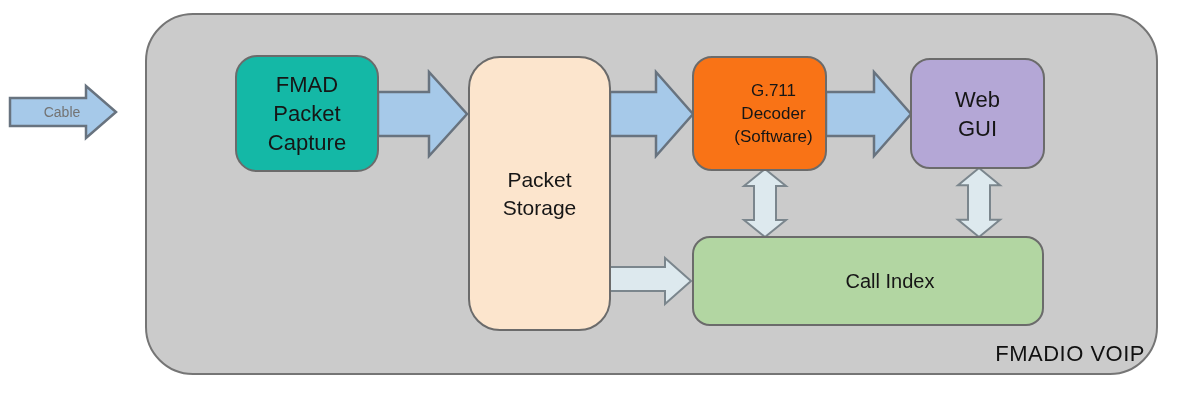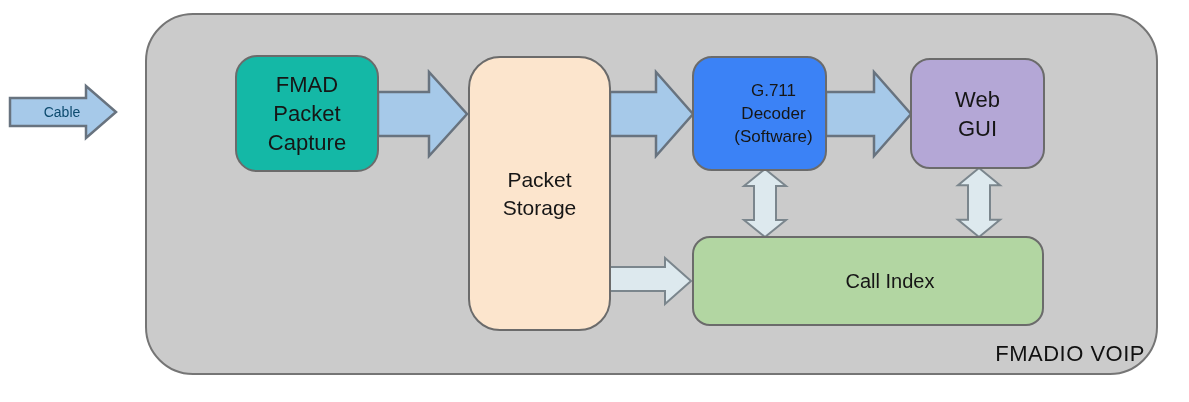--- a/index.html
+++ b/index.html
@@ -17,21 +17,21 @@
   }
   .node {
     border:2px solid #6b6b6b; display:flex; align-items:center; justify-content:center;
     text-align:center; z-index:3; white-space:pre-line; color:#161616;
   }
   .arrow-svg { position:absolute; z-index:2; overflow:visible; }
   .arrow-blue-poly { stroke:#68737f; stroke-width:2.5; stroke-linejoin:miter; }
   .arrow-pale-poly { stroke:#7b868d; stroke-width:2;   stroke-linejoin:miter; }
   .cable-label {
     z-index:4; display:flex; align-items:center; justify-content:center;
-    font-size:14px; color:#0c4a6e;padding-left:28px;
+    font-size:14px; color:#737373;padding-left:28px;
   }
   
   .n-netif   { left:115px; top:85px;  width:117px; height:54px;  border-radius:12px; font-size:15px; line-height:19px; z-index:4; }
   .n-fmad    { left:235px; top:55px;  width:144px; height:117px; border-radius:22px; font-size:22px; line-height:29px; }
   .n-storage { left:468px; top:56px;  width:143px; height:275px; border-radius:32px; font-size:21px; line-height:28px; }
   .n-g711    { left:692px; top:56px;  width:135px; height:115px; border-radius:20px; font-size:17px; line-height:23px; }
   .n-webgui  { left:910px; top:58px;  width:135px; height:111px; border-radius:20px; font-size:22px; line-height:29px; }
   .n-callidx { left:692px; top:236px; width:352px; height:90px;  border-radius:18px; font-size:20px;padding-left:44px; }
 </style>
 </head>
@@ -73,21 +73,21 @@
   </svg>
 
 
   <div class="abs node n-fmad" style="background-color: #14b8a6;">FMAD
 Packet
 Capture</div>
 
   <div class="abs node n-storage" style="background-color: rgb(252, 229, 205);">Packet
 Storage</div>
 
-  <div class="abs node n-g711" style="background-color: #3b82f6; padding-left: 28px;">G.711
+  <div class="abs node n-g711" style="background-color: #f97316; padding-left: 28px;">G.711
 Decoder
 (Software)</div>
 
   <div class="abs node n-webgui" style="background-color: rgb(180, 167, 214);">Web
 GUI</div>
 
   <div class="abs node n-callidx" style="background-color: rgb(178, 214, 162);">Call Index</div>
 
 </div>
 

